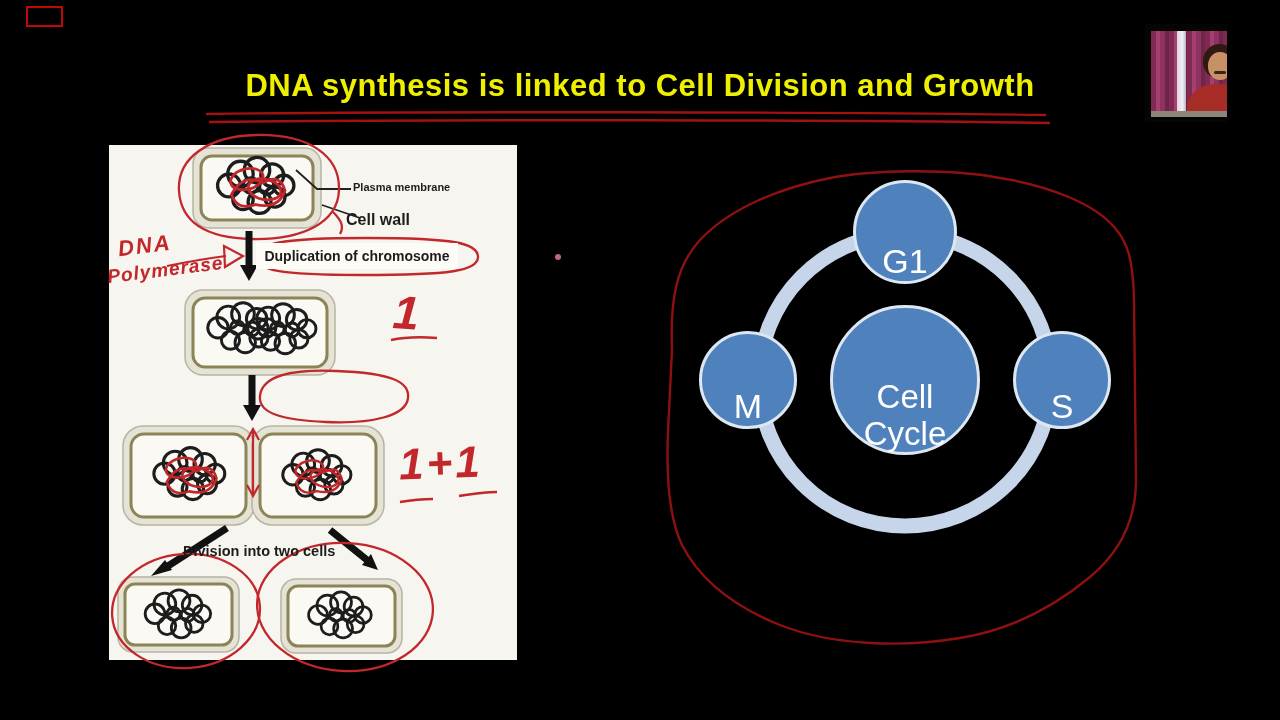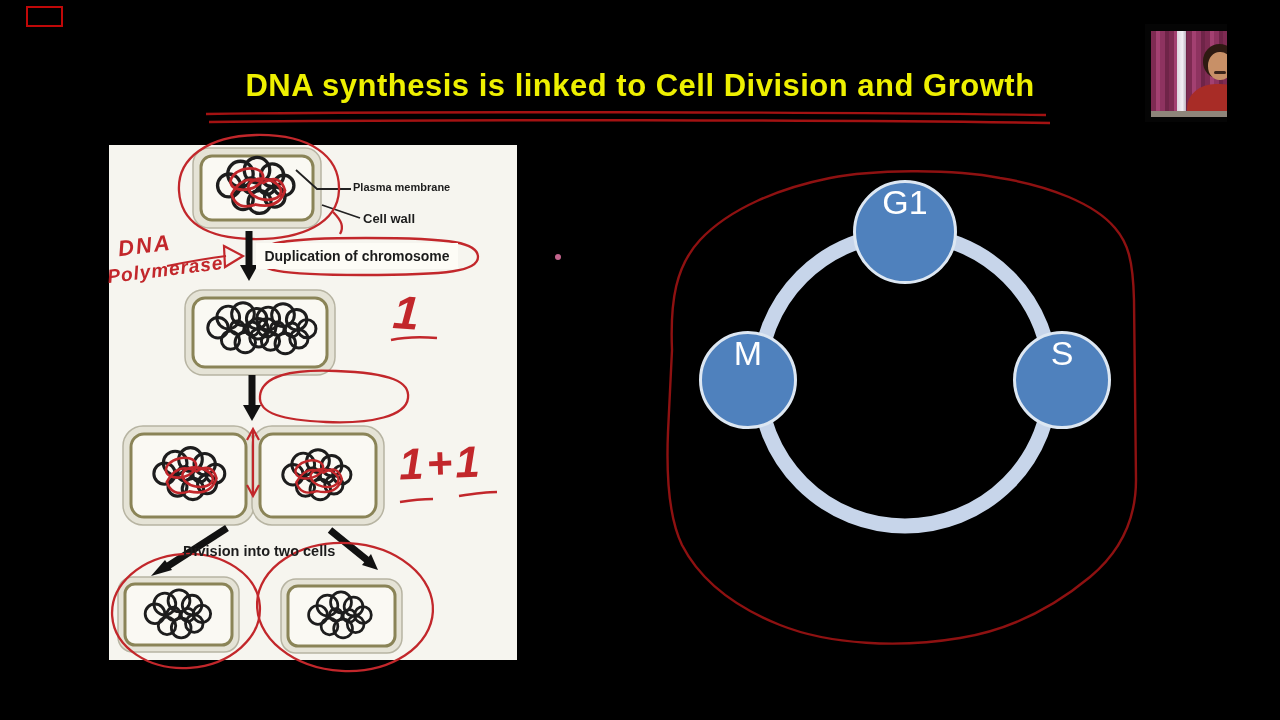--- a/index.html
+++ b/index.html
@@ -16,36 +16,36 @@
 
   
   .panel{position:absolute;left:109px;top:145px;width:408px;height:515px;background:#f6f5ef;}
 
   
   .art{position:absolute;left:0;top:0;width:1280px;height:720px;z-index:3;pointer-events:none;overflow:visible;}
 
   
   .lbl{position:absolute;z-index:4;color:#1c1c1c;font-weight:bold;white-space:nowrap;}
   .lbl-plasma{left:353px;top:181px;font-size:11px;}
-  .lbl-cellwall{left:363px;top:211px;font-size:13px;}
+  .lbl-cellwall{left:346px;top:211px;font-size:16px;}
   .dup-box{left:256px;top:243px;width:202px;height:26px;background:#fdfcf6;
            text-align:center;line-height:26px;font-size:14px;}
   .lbl-growth{left:266px;top:381px;font-size:13.5px;line-height:1.25;}
   .lbl-division{left:183px;top:543px;font-size:14.5px;}
 
   
   .hw{position:absolute;z-index:4;color:#c2272b;font-style:italic;font-weight:bold;white-space:nowrap;}
   .hw-dna1{left:118px;top:233px;font-size:22px;transform:rotate(-7deg);letter-spacing:2px;}
   .hw-dna2{left:107px;top:259px;font-size:19px;transform:rotate(-7deg);letter-spacing:1px;}
   .hw-one{left:393px;top:285px;font-size:47px;transform:rotate(4deg);}
   .hw-oneplusone{left:399px;top:438px;font-size:44px;transform:rotate(-2deg);letter-spacing:3px;}
 
   
   .phase{position:absolute;z-index:2;border-radius:50%;background:#4f81bd;border:3px solid #dde7f2;
-         color:#fff;display:flex;align-items:flex-start;justify-content:center;text-align:center;
+         color:#fff;display:flex;align-items:flex-end;justify-content:center;text-align:center;
          box-sizing:border-box;}
   .phase-g1{left:853px;top:180px;width:104px;height:104px;font-size:34px;}
   .phase-m {left:699px;top:331px;width:98px;height:98px;font-size:34px;}
   .phase-s {left:1013px;top:331px;width:98px;height:98px;font-size:34px;}
   .phase-g2{left:855px;top:474px;width:100px;height:100px;font-size:33px;}
   .phase-center{left:830px;top:305px;width:150px;height:150px;font-size:33px;line-height:1.1;padding:0 24px;}
 
   
   .webcam{position:absolute;left:1145px;top:24px;width:130px;height:98px;background:#050505;z-index:2;}
   .cam-photo{position:absolute;left:6px;top:7px;width:119px;height:86px;overflow:hidden;
@@ -86,20 +86,23 @@
   </svg>
 
   <div class="phase phase-g1">
       <span>G1</span>
     </div>
   <div class="phase phase-m">
       <span>M</span>
     </div>
   <div class="phase phase-s">
       <span>S</span>
+    </div>
+  <div class="phase phase-center">
+      <span>Cell Cycle</span>
     </div>
 
   <svg class="art" width="1280" height="720">
     <defs>
       <symbol id="cloud" viewBox="0 0 70 44" overflow="visible">
         <g fill="none" stroke="#1d1d1d" stroke-width="2.6">
           <circle cx="13" cy="20" r="9"></circle>
             <circle cx="22" cy="11" r="10"></circle>
           <circle cx="35" cy="8" r="10"></circle>
             <circle cx="47" cy="12" r="9"></circle>

